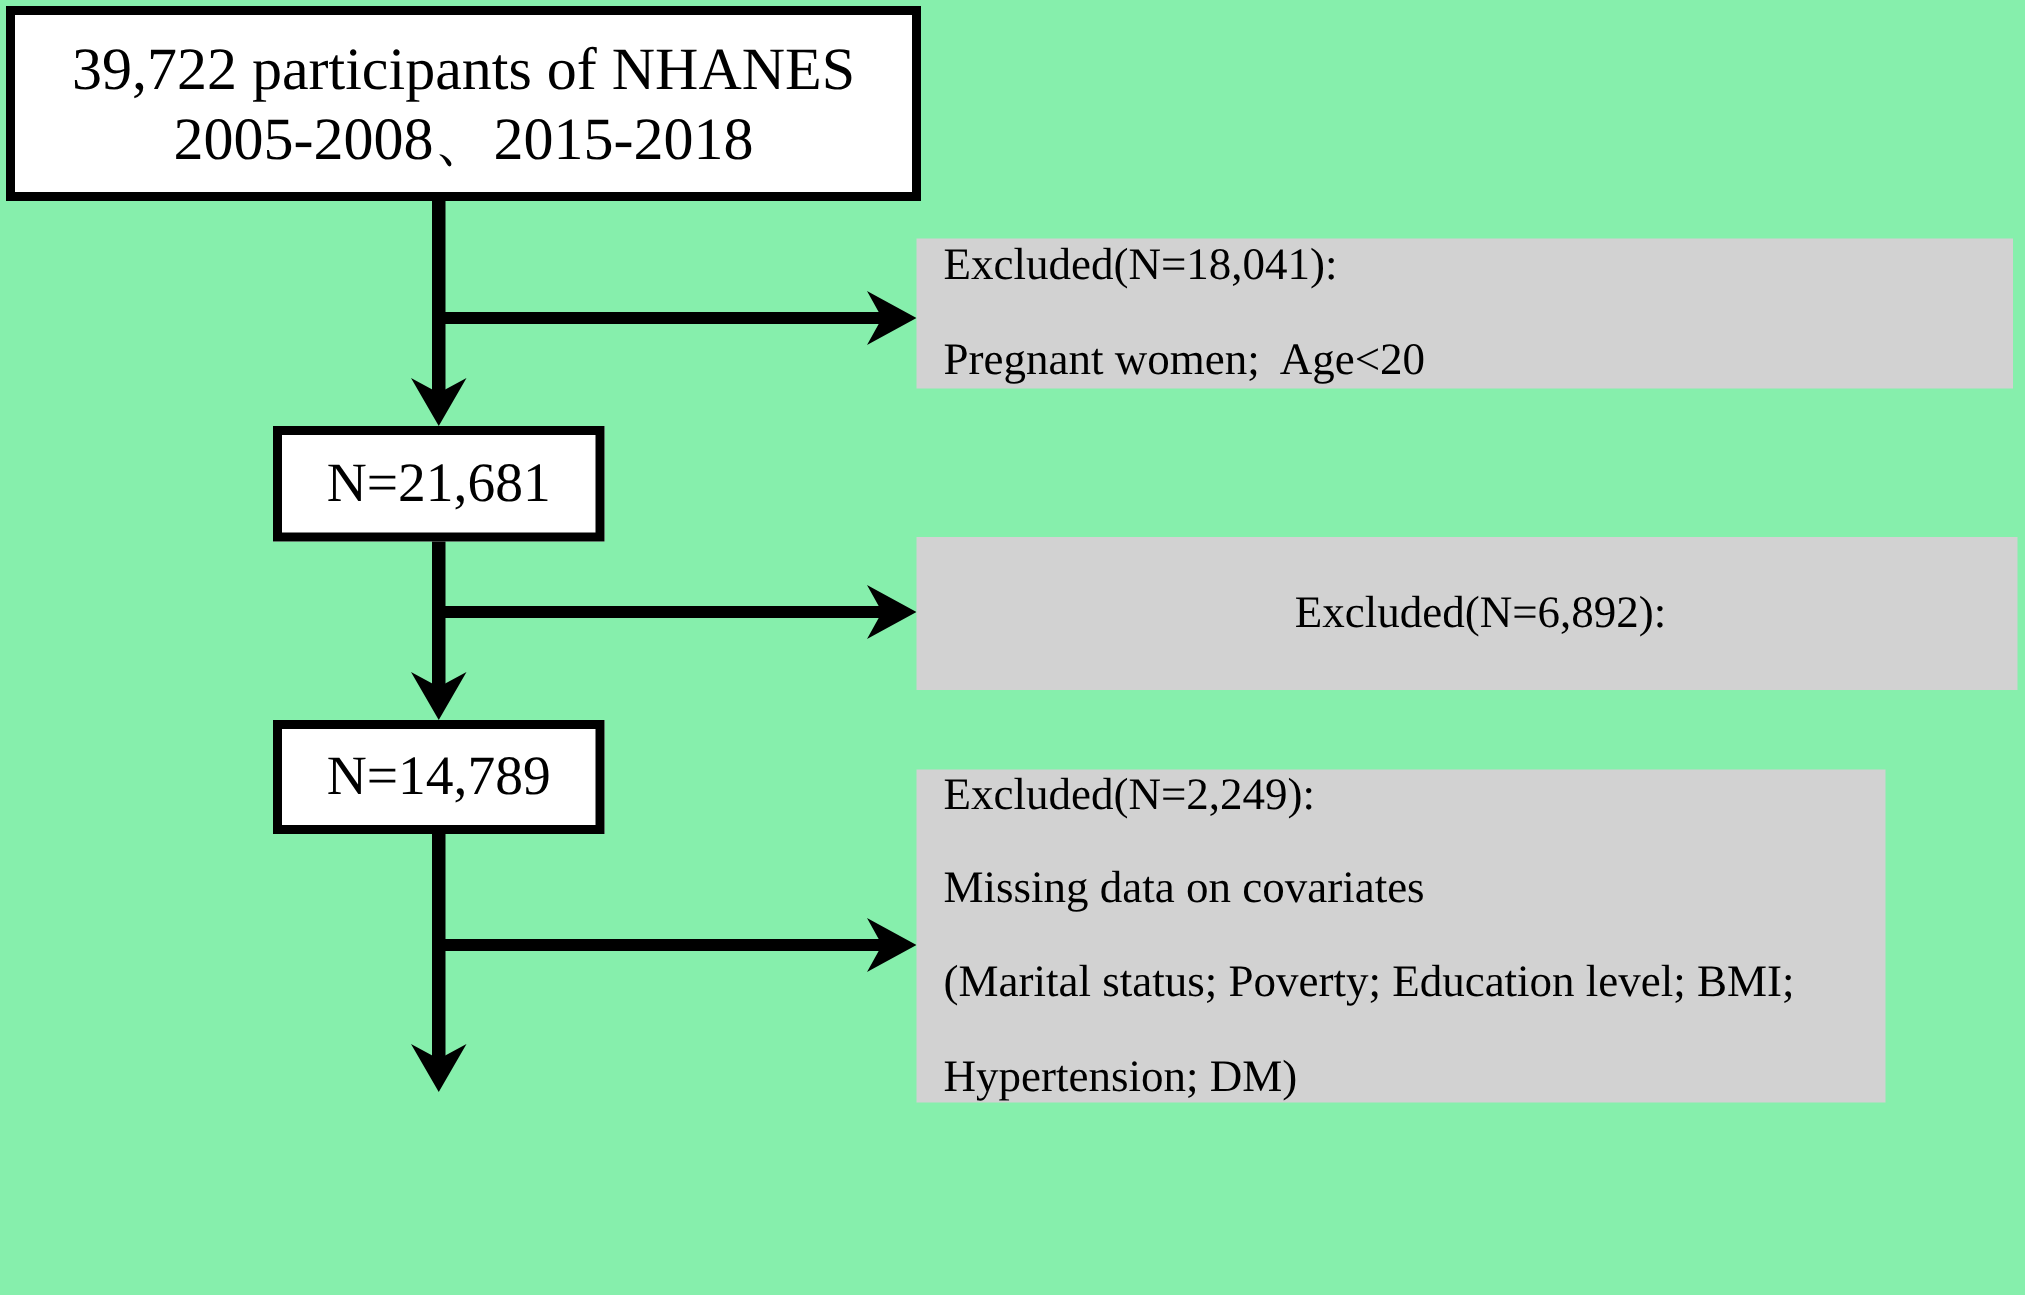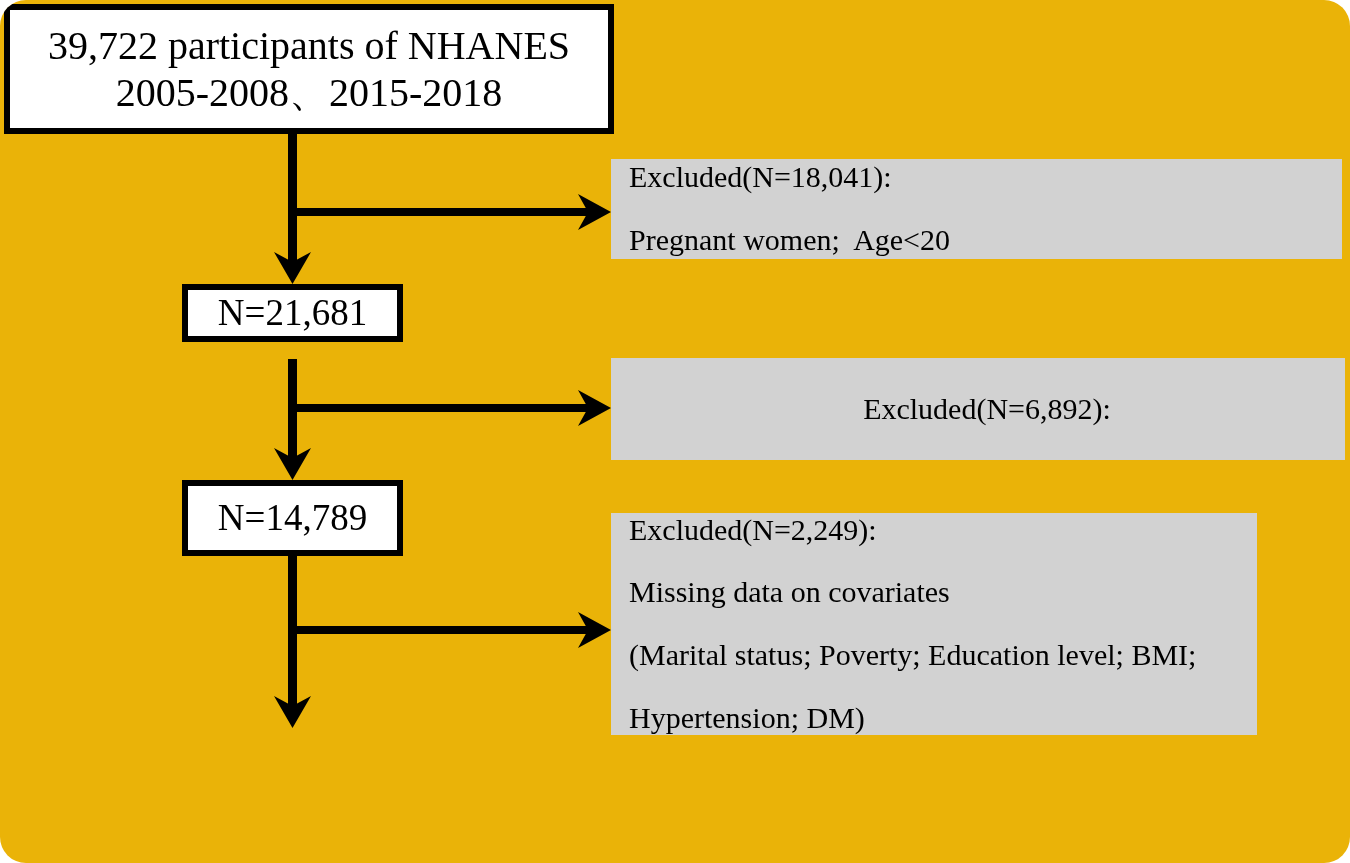--- a/index.html
+++ b/index.html
@@ -9,23 +9,22 @@
     background: #ffffff;
   }
   body {
     font-family: "Liberation Serif", "DejaVu Serif", serif;
     color: #000000;
   }
   #canvas {
     position: relative;
     width: 1350px;
     height: 863px;
-    background: #eab308;
+    background: #86efac;
     overflow: hidden;
-    border-radius: 26px;
   }
   
   #connectors {
     position: absolute;
     left: 0;
     top: 0;
     width: 1350px;
     height: 863px;
     z-index: 1;
   }
@@ -51,21 +50,21 @@
     left: 4px;
     top: 4px;
     width: 610px;
     height: 130px;
     font-size: 40px;
   }
   #box-n1 {
     left: 182px;
     top: 284px;
     width: 221px;
-    height: 58px;
+    height: 77px;
     font-size: 37px;
   }
   #box-n2 {
     left: 182px;
     top: 480px;
     width: 221px;
     height: 76px;
     font-size: 37px;
   }
   #box-final {

